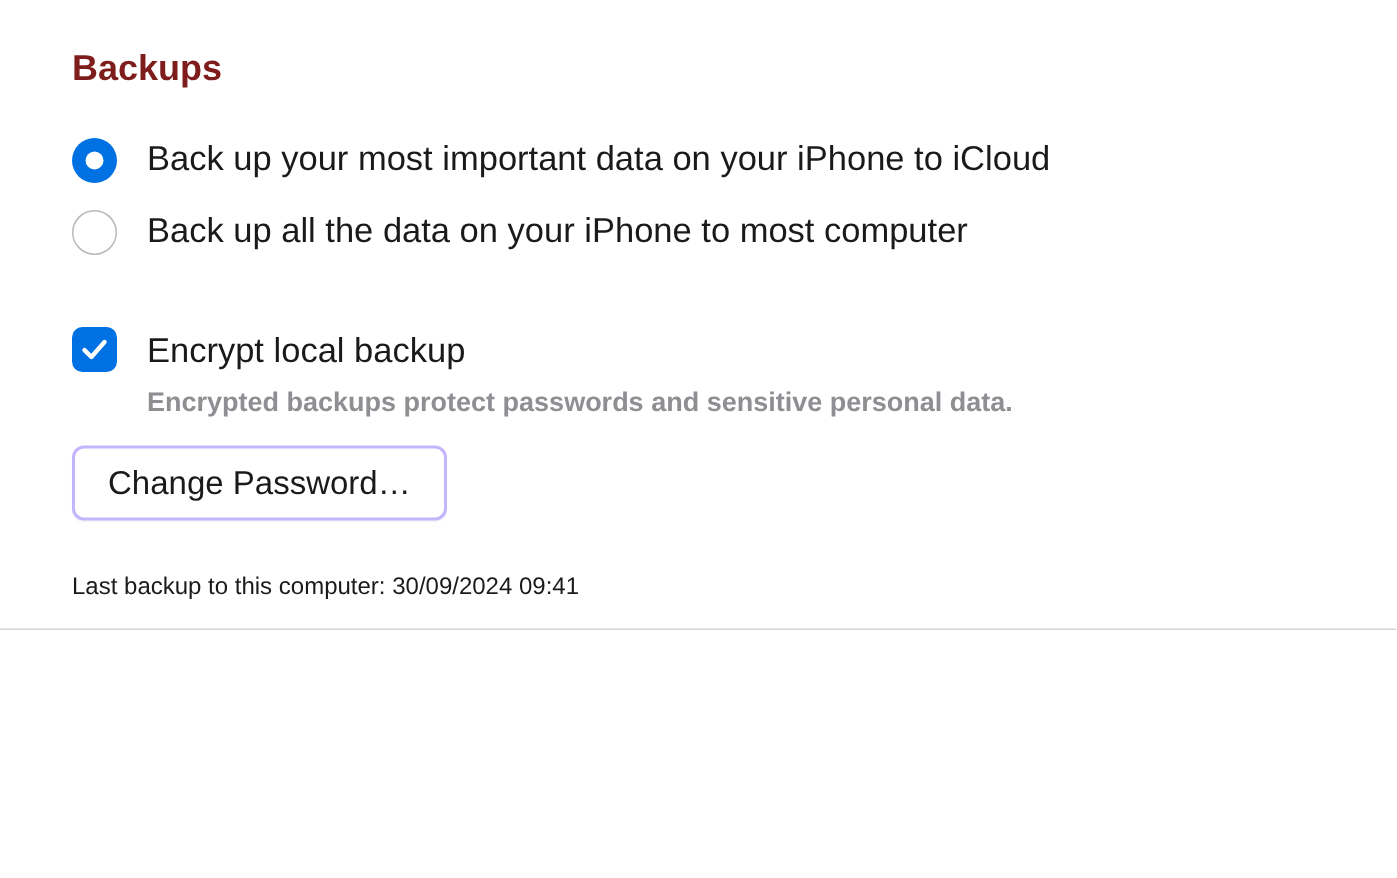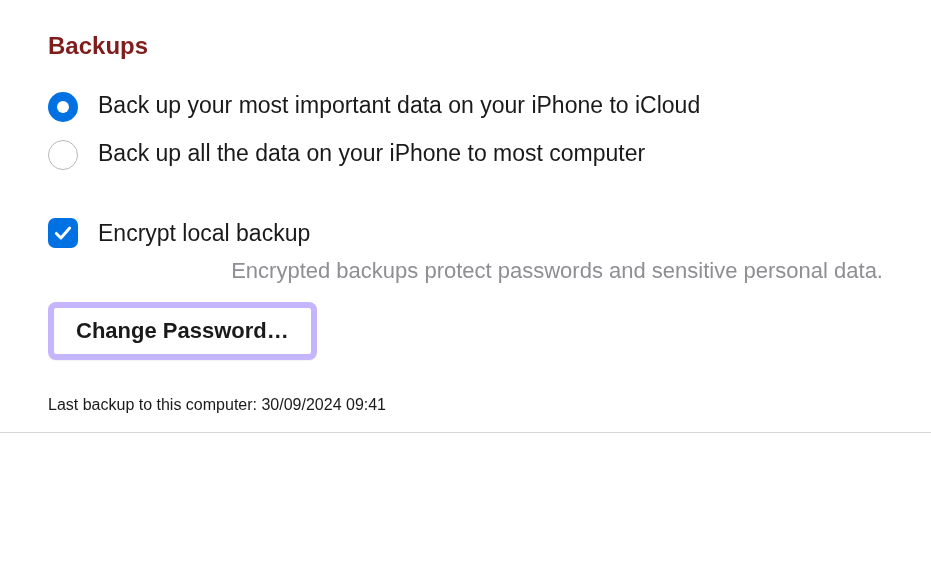--- a/index.html
+++ b/index.html
@@ -55,21 +55,20 @@
       border-radius: 50%;
       background: #ffffff;
     }
     .radio-label {
       font-size: 23px;
       color: #1a1a1a;
       font-weight: 400;
     }
     .checkbox-section {
       margin-bottom: 18px;
-      text-align: right;
     }
     .checkbox-row {
       display: flex;
       align-items: center;
       gap: 20px;
       cursor: pointer;
       margin-bottom: 10px;
     }
     .checkbox {
       width: 30px;
@@ -84,33 +83,33 @@
     .checkbox svg {
       width: 20px;
       height: 20px;
     }
     .checkbox-label {
       font-size: 23px;
       color: #1a1a1a;
       font-weight: 400;
     }
     .checkbox-description {
-      font-size: 22px;
+      font-size: 18px;
       color: #8e8e93;
-      font-weight: 400;
+      font-weight: 700;
       margin-left: 50px;
     }
     .button {
       background: #ffffff;
-      border: 6px solid #c4b5fd;
+      border: 2px solid #c4b5fd;
       border-radius: 8px;
       padding: 10px 22px;
       font-size: 22px;
       color: #1a1a1a;
-      font-weight: 700;
+      font-weight: 400;
       cursor: pointer;
       margin-bottom: 36px;
       box-shadow: 0 0.5px 1px rgba(0,0,0,0.05);
     }
     .status-row {
       font-size: 16px;
       color: #1a1a1a;
       font-weight: 400;
       padding-bottom: 18px;
     }

